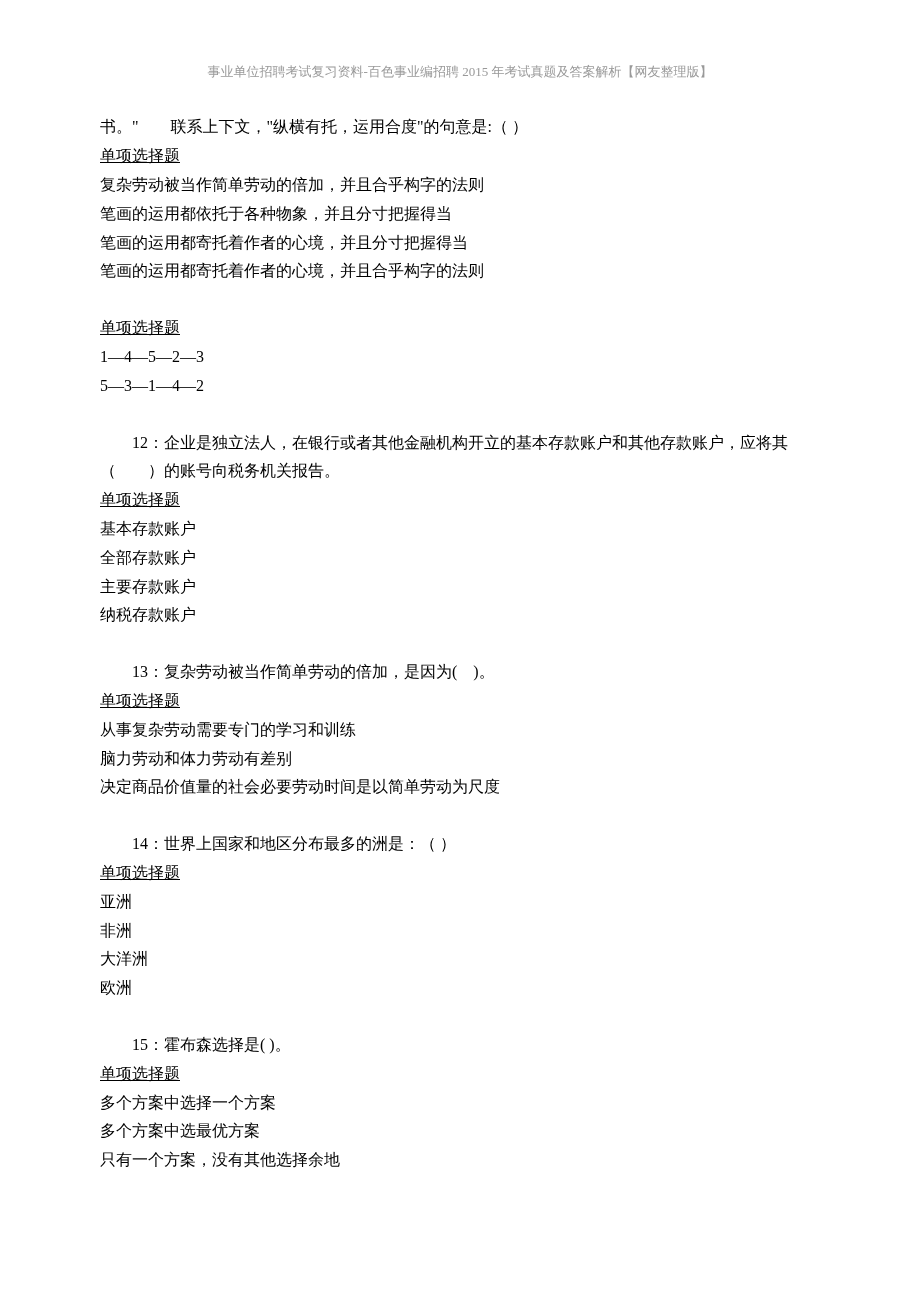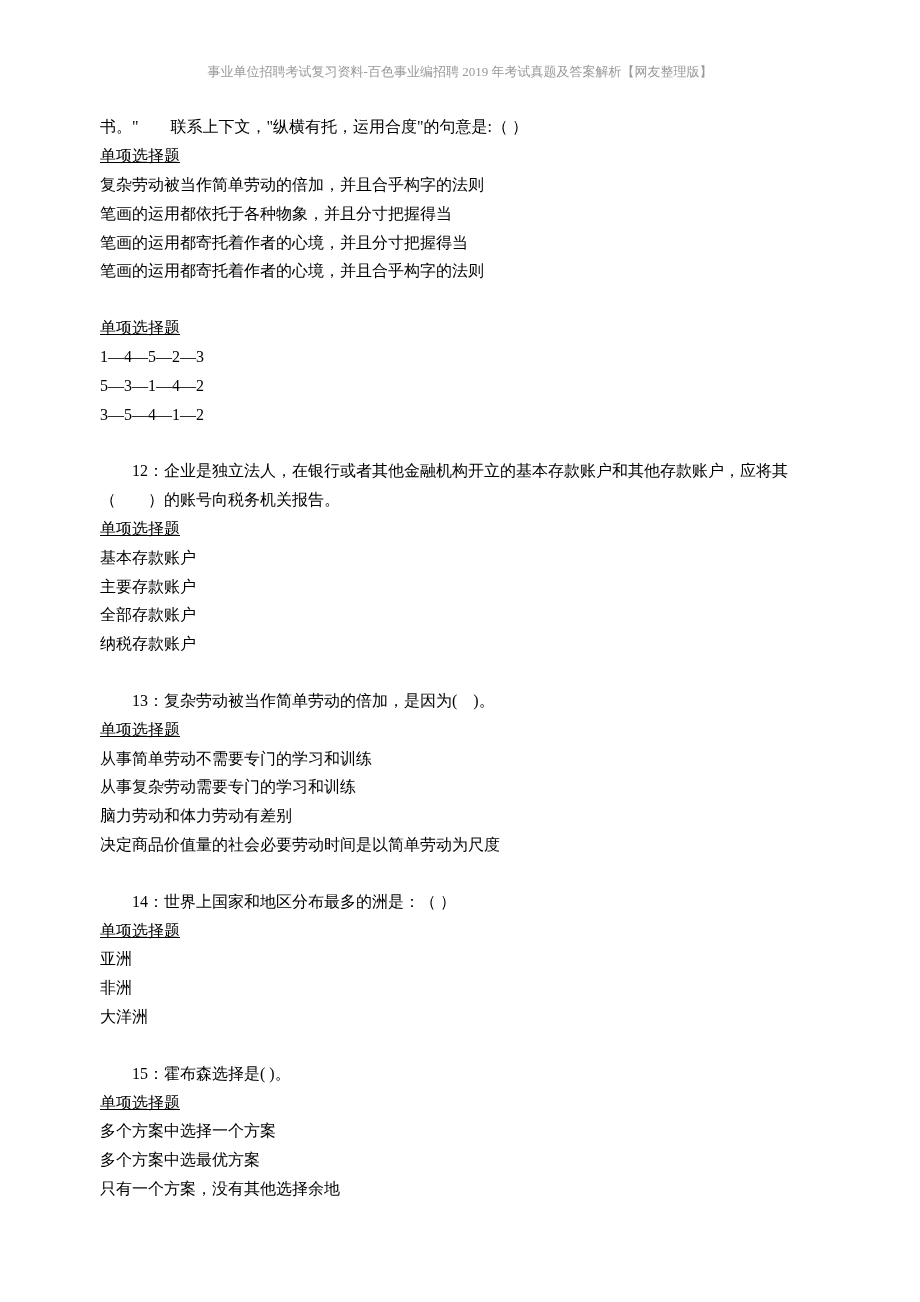--- a/index.html
+++ b/index.html
@@ -35,62 +35,61 @@
       text-indent: 0;
       text-decoration: underline;
     }
     .option {
       text-indent: 0;
     }
   </style>
 </head>
 <body>
 
-<div class="header">事业单位招聘考试复习资料-百色事业编招聘 2019 年考试真题及答案解析【网友整理版】</div>
+<div class="header">事业单位招聘考试复习资料-百色事业编招聘 2015 年考试真题及答案解析【网友整理版】</div>
 
 <div class="question-block">
   <div class="question-text continued">书。"　　联系上下文，"纵横有托，运用合度"的句意是:（ ）</div>
   <div class="question-type">单项选择题</div>
   <div class="option">复杂劳动被当作简单劳动的倍加，并且合乎构字的法则</div>
   <div class="option">笔画的运用都依托于各种物象，并且分寸把握得当</div>
   <div class="option">笔画的运用都寄托着作者的心境，并且分寸把握得当</div>
   <div class="option">笔画的运用都寄托着作者的心境，并且合乎构字的法则</div>
 </div>
 
 <div class="question-block">
   <div class="question-type">单项选择题</div>
   <div class="option">1—4—5—2—3</div>
   <div class="option">5—3—1—4—2</div>
-  <div class="option">3—5—4—1—2</div>
 </div>
 
 <div class="question-block">
   <div class="question-text">12：企业是独立法人，在银行或者其他金融机构开立的基本存款账户和其他存款账户，应将其（　　）的账号向税务机关报告。</div>
   <div class="question-type">单项选择题</div>
   <div class="option">基本存款账户</div>
+  <div class="option">全部存款账户</div>
   <div class="option">主要存款账户</div>
-  <div class="option">全部存款账户</div>
   <div class="option">纳税存款账户</div>
 </div>
 
 <div class="question-block">
   <div class="question-text">13：复杂劳动被当作简单劳动的倍加，是因为(　)。</div>
   <div class="question-type">单项选择题</div>
-  <div class="option">从事简单劳动不需要专门的学习和训练</div>
   <div class="option">从事复杂劳动需要专门的学习和训练</div>
   <div class="option">脑力劳动和体力劳动有差别</div>
   <div class="option">决定商品价值量的社会必要劳动时间是以简单劳动为尺度</div>
 </div>
 
 <div class="question-block">
   <div class="question-text">14：世界上国家和地区分布最多的洲是：（ ）</div>
   <div class="question-type">单项选择题</div>
   <div class="option">亚洲</div>
   <div class="option">非洲</div>
   <div class="option">大洋洲</div>
+  <div class="option">欧洲</div>
 </div>
 
 <div class="question-block">
   <div class="question-text">15：霍布森选择是( )。</div>
   <div class="question-type">单项选择题</div>
   <div class="option">多个方案中选择一个方案</div>
   <div class="option">多个方案中选最优方案</div>
   <div class="option">只有一个方案，没有其他选择余地</div>
 
 </div>

